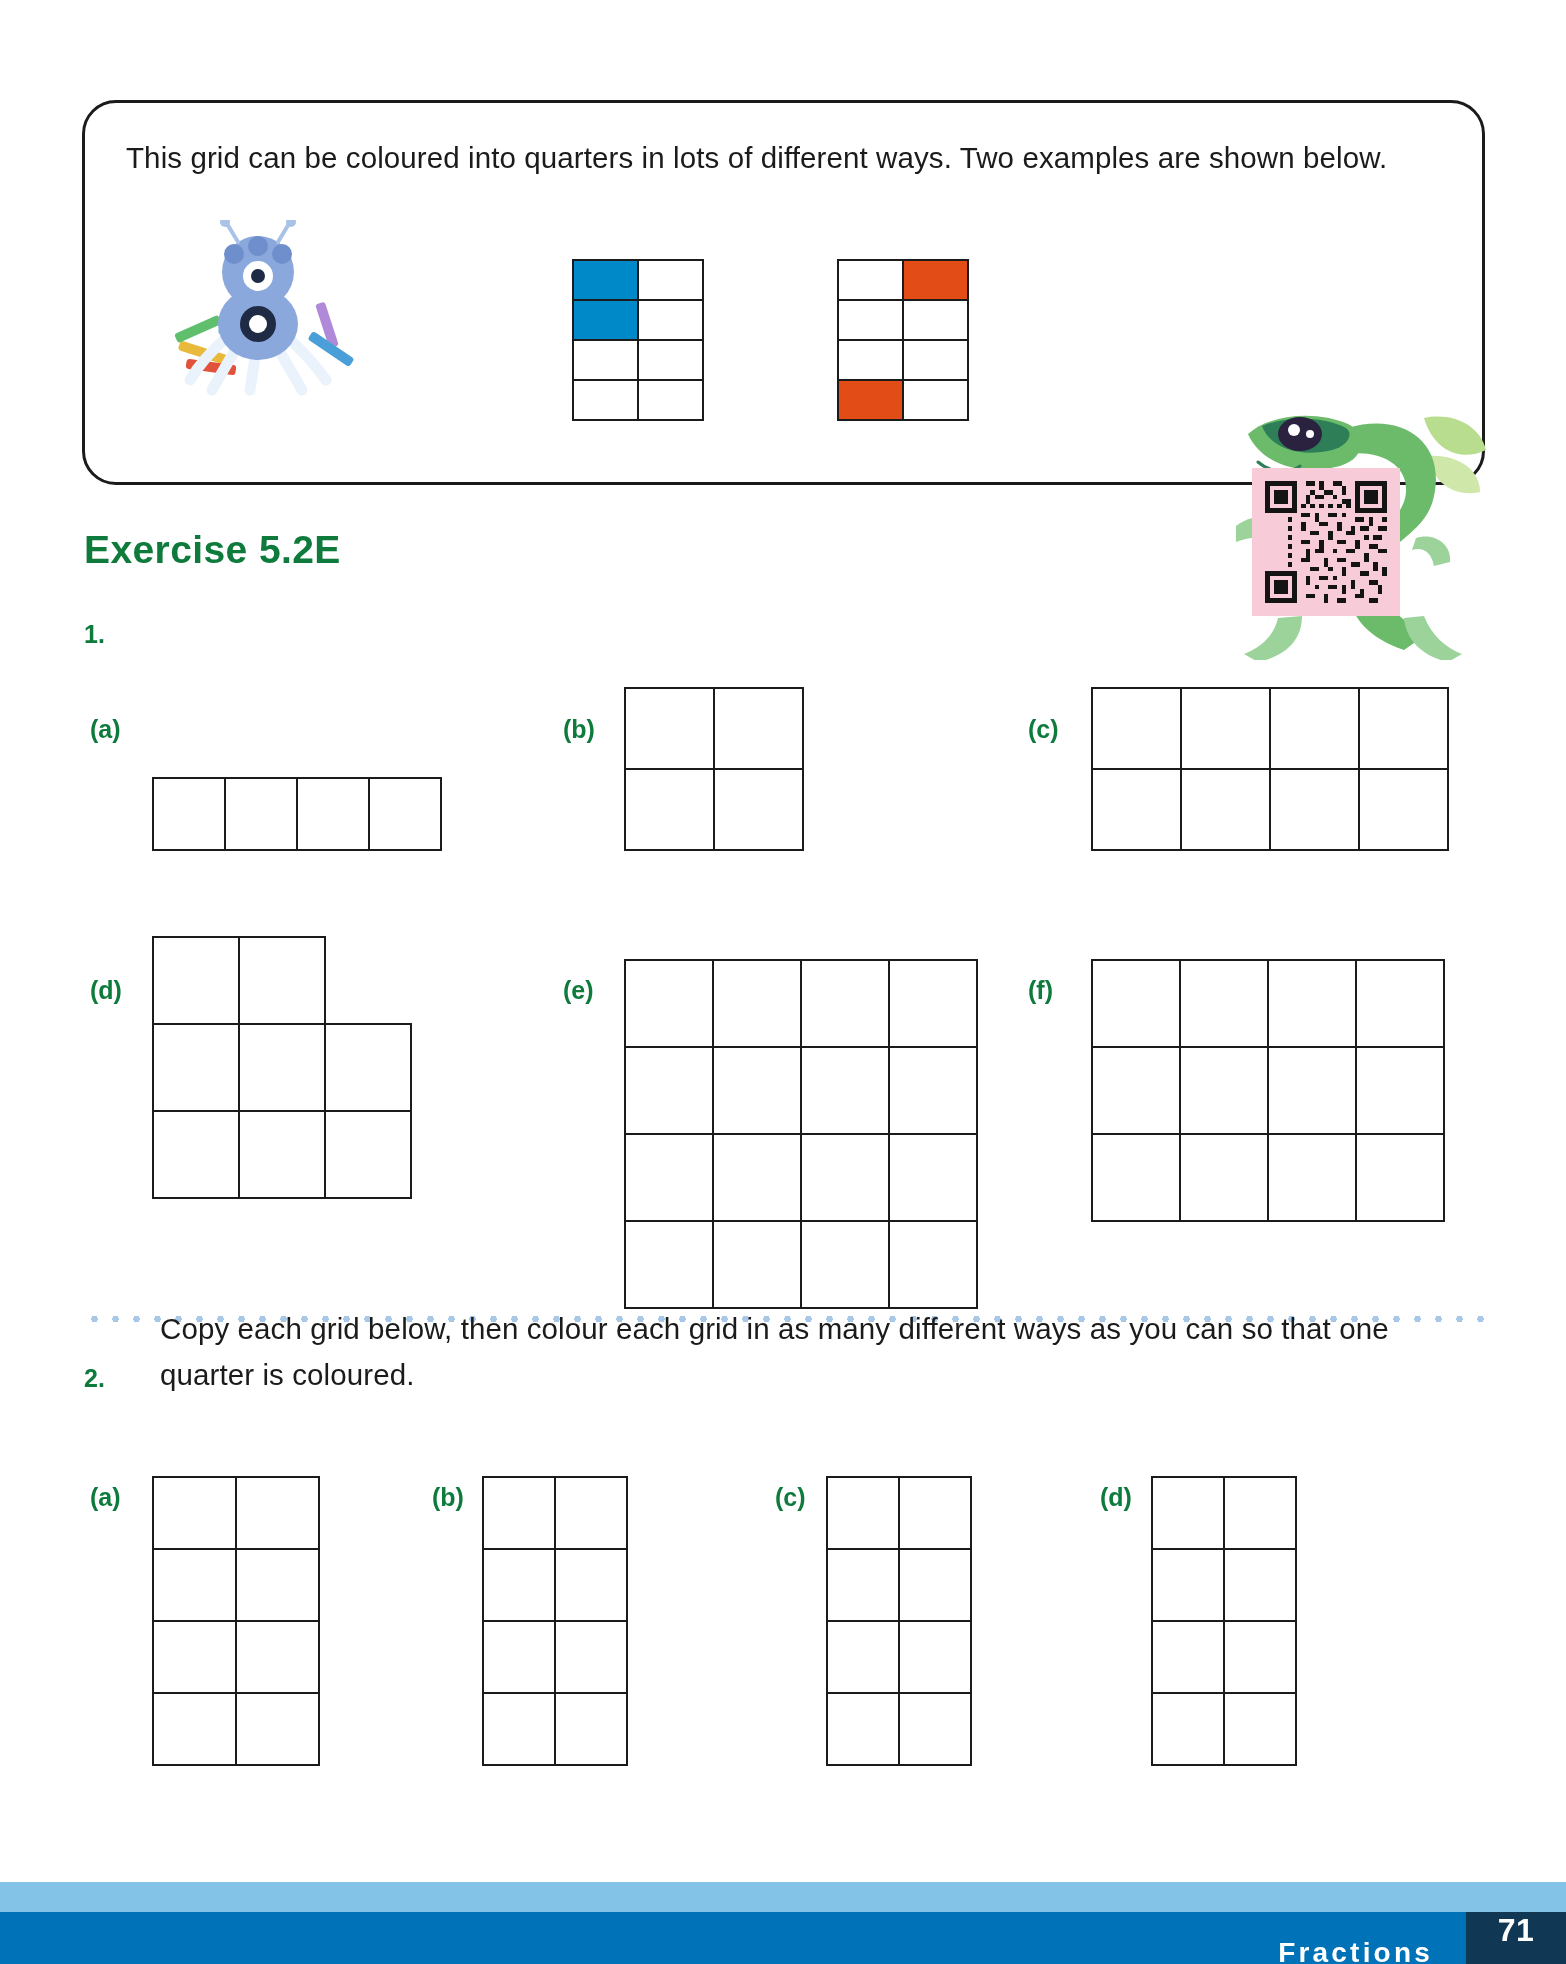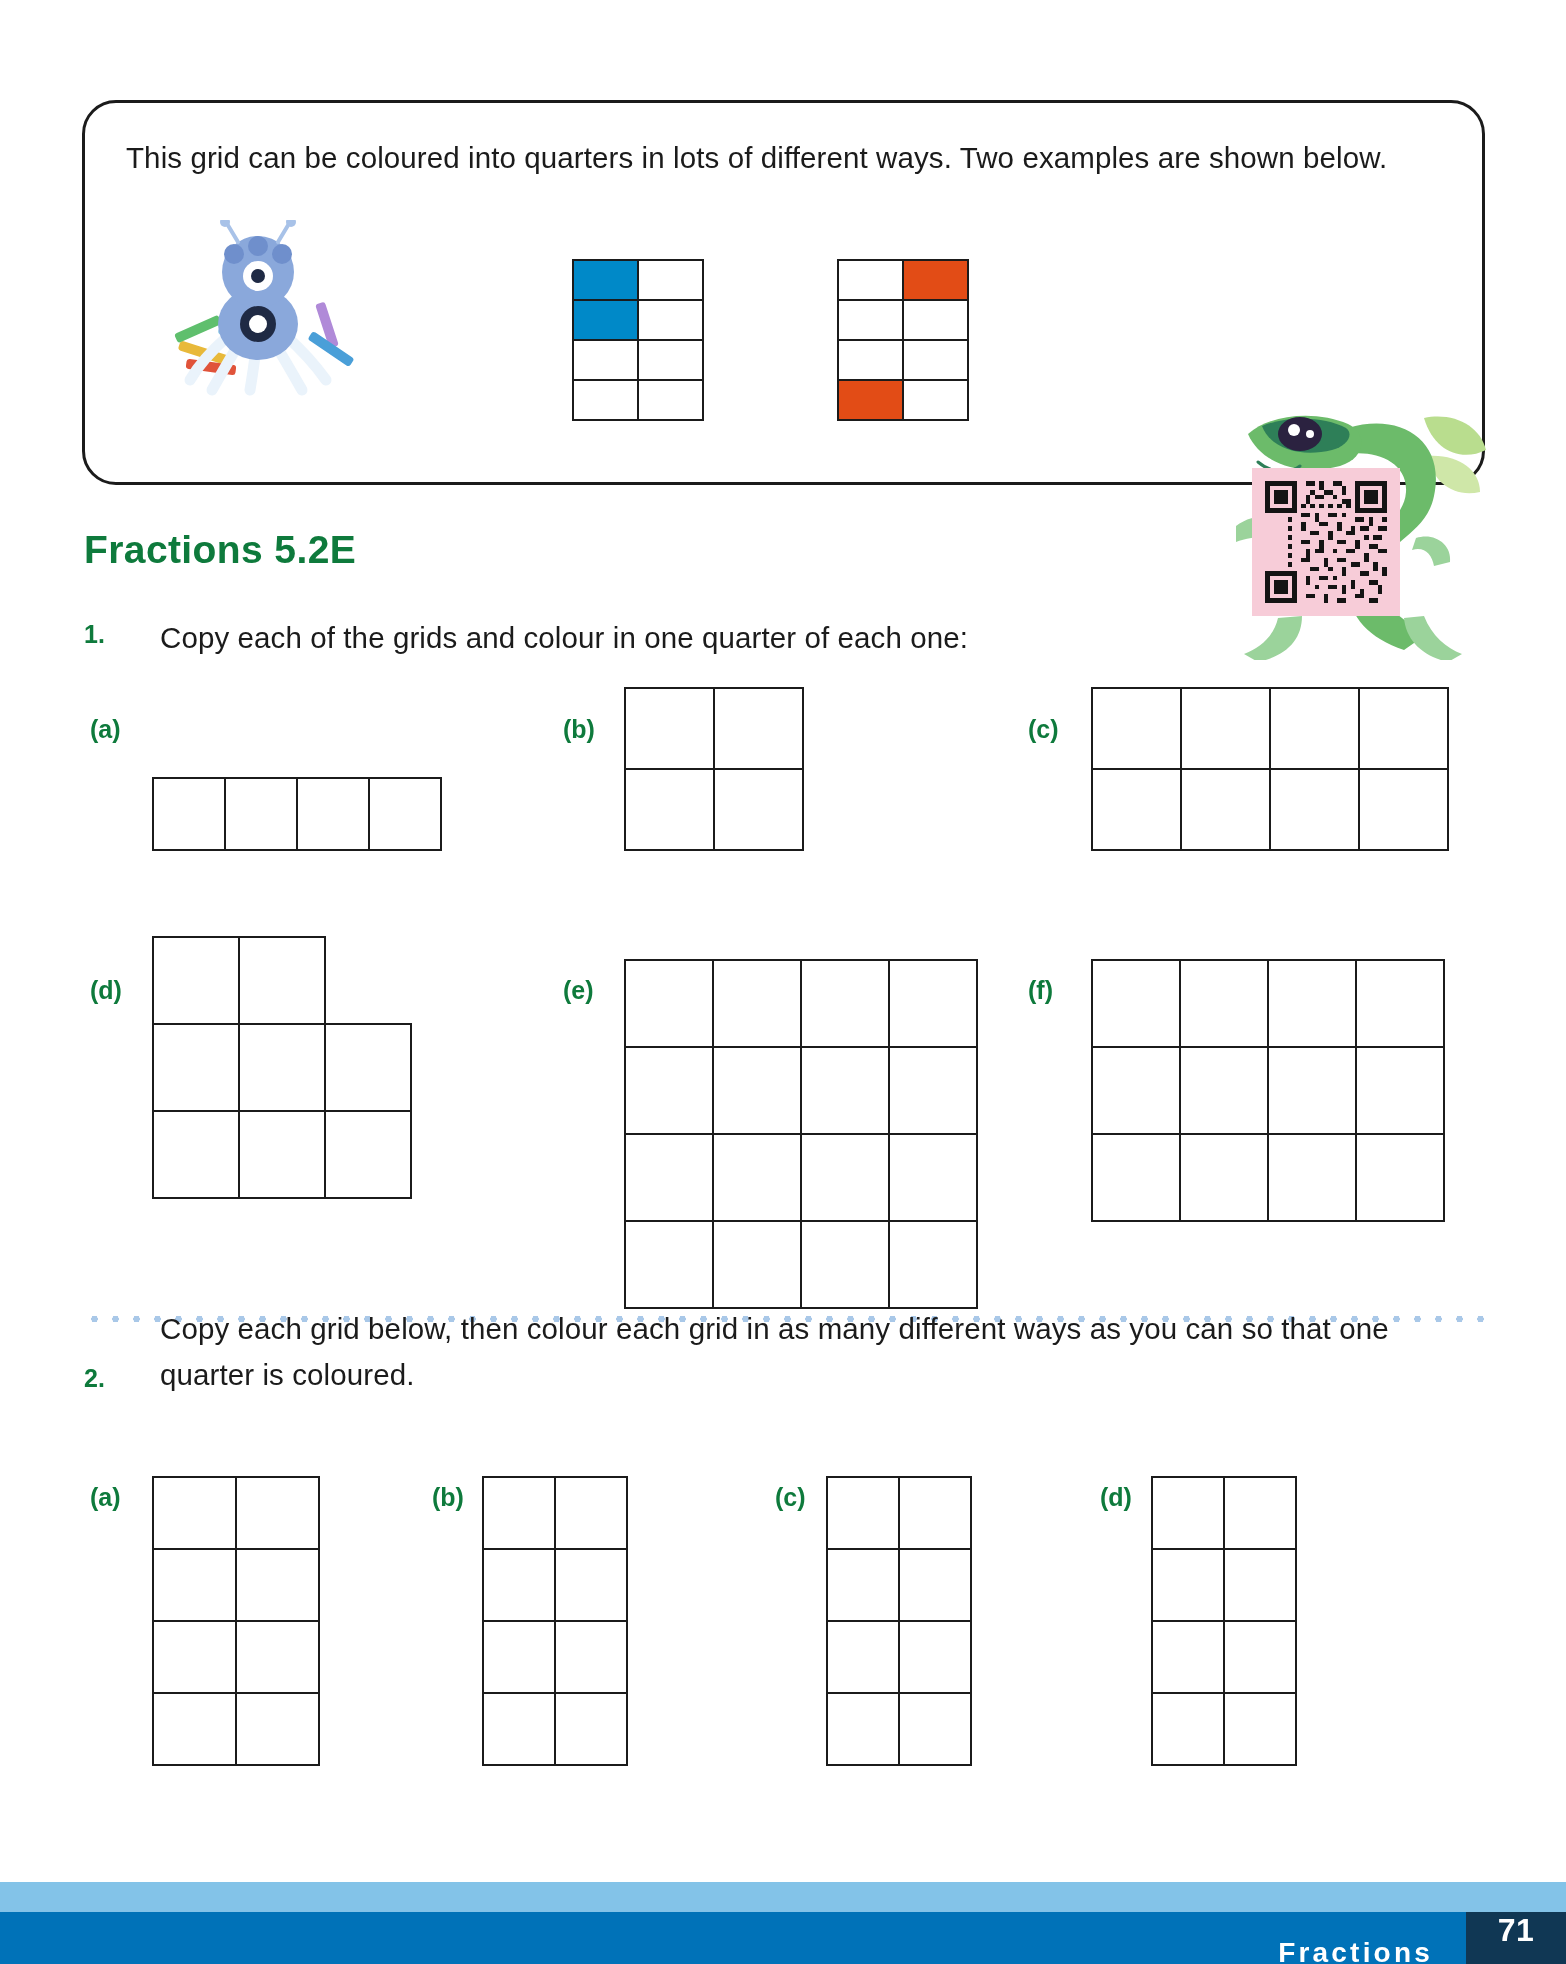--- a/index.html
+++ b/index.html
@@ -301,24 +301,23 @@
         <rect x="26" y="24" width="1" height="2"></rect>
           <rect x="10" y="26" width="2" height="1"></rect>
         <rect x="14" y="26" width="1" height="2"></rect>
           <rect x="17" y="27" width="2" height="1"></rect>
         <rect x="21" y="26" width="2" height="1"></rect>
           <rect x="24" y="27" width="2" height="1"></rect>
       </g>
     </svg>
   </div>
 
-  <div class="exercise-title">Fractions 5.2E</div>
+  <div class="exercise-title">Exercise 5.2E</div>
 
   <div class="q-num" style="left:84px; top:580px;">1.</div>
-  <div class="q-text" style="left:160px; top:575px; width:1330px;">Copy each of the grids and colour in one quarter of each one:</div>
 
   <div class="sub-label" style="left:90px; top:675px;">(a)</div>
   <div class="grid" style="left:153px; top:738px; grid-template-columns:repeat(4,72px); grid-template-rows:repeat(1,72px);">
     <div class="cell"></div>
     <div class="cell"></div>
     <div class="cell"></div>
     <div class="cell"></div>
   </div>
 
   <div class="sub-label" style="left:563px; top:675px;">(b)</div>

